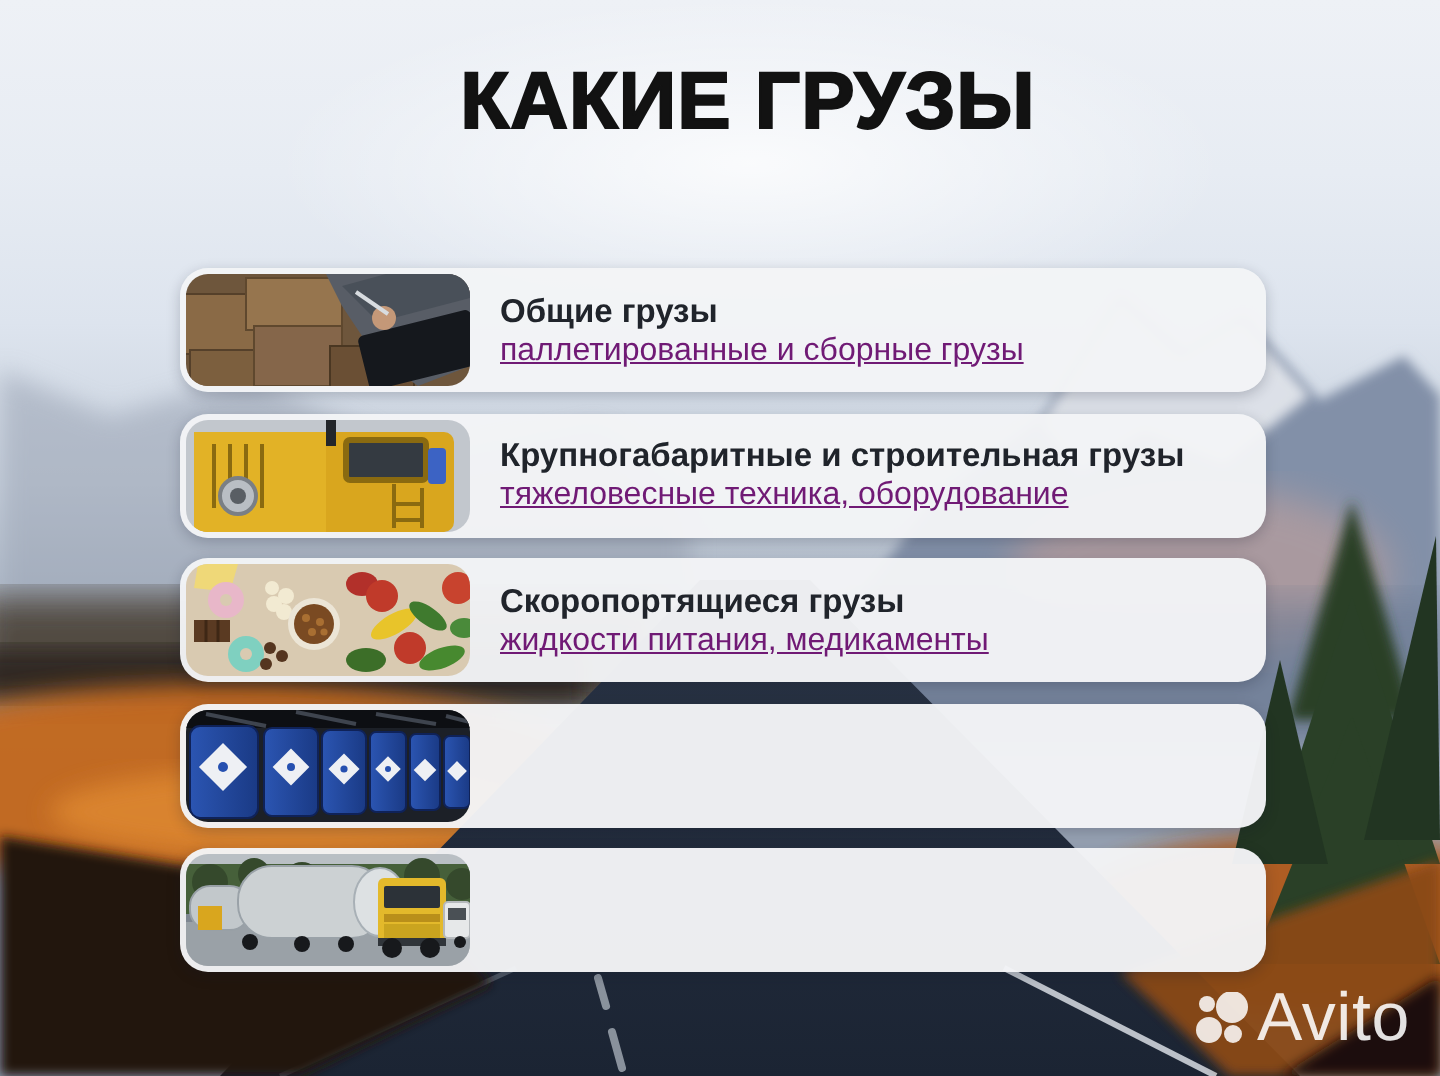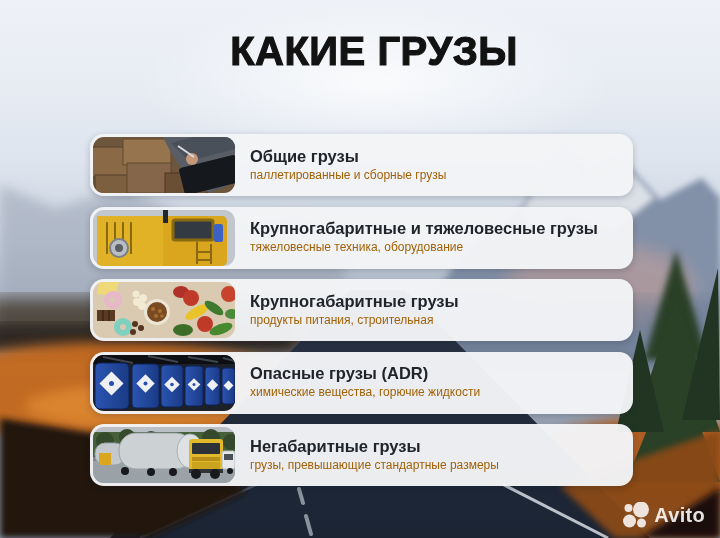--- a/index.html
+++ b/index.html
@@ -19,25 +19,25 @@
     -webkit-text-stroke:1.1px #121212;}
 
   
   .cards{position:absolute;left:90px;top:134px;width:543px;display:flex;flex-direction:column;gap:10.5px;}
   .card{height:62px;background:rgba(243,244,246,.97);border-radius:14px;display:flex;align-items:center;
     box-shadow:0 2px 7px rgba(20,25,40,.22);}
   .thumb{width:142px;height:56px;margin-left:3px;border-radius:11px;overflow:hidden;flex-shrink:0;}
   .thumb svg{display:block;width:100%;height:100%;}
   .card-text{margin-left:15px;min-width:0;}
   .card-title{font-size:16.5px;font-weight:bold;color:#20242b;line-height:20px;white-space:nowrap;}
-  .card-sub{font-size:12px;color:#a16207;line-height:19px;white-space:nowrap;}
+  .card-sub{font-size:16px;color:#701a75;line-height:19px;white-space:nowrap;text-decoration:underline;}
 
   
   .avito{position:absolute;right:15px;bottom:9px;display:flex;align-items:center;gap:4px;}
-  .avito-word{font-size:20px;font-weight:bold;color:rgba(255,255,255,.88);letter-spacing:.3px;}
+  .avito-word{font-size:34px;font-weight:normal;color:rgba(255,255,255,.88);letter-spacing:.3px;}
 </style>
 </head>
 <body>
 
 <div class="poster">
 
   <div class="sky"></div>
   <svg class="bg-art" viewBox="0 0 720 538">
     <defs>
       <filter id="b3">
@@ -139,21 +139,21 @@
           <rect x="121" y="14" width="9" height="18" rx="2" fill="#3c63c4"></rect>
           <g stroke="#8a6a10" stroke-width="2">
             <line x1="104" y1="32" x2="104" y2="54"></line>
               <line x1="118" y1="34" x2="118" y2="54"></line>
             <line x1="104" y1="42" x2="118" y2="42"></line>
               <line x1="104" y1="50" x2="118" y2="50"></line>
           </g>
         </svg>
       </div>
       <div class="card-text">
-        <div class="card-title">Крупногабаритные и тяжеловесные грузы</div>
+        <div class="card-title">Крупногабаритные и строительная грузы</div>
         <div class="card-sub">тяжеловесные техника, оборудование</div>
       </div>
     </div>
 
     <div class="card">
       <div class="thumb">
         <svg viewBox="0 0 142 56" preserveAspectRatio="none">
           <rect width="142" height="56" fill="#d9cab1"></rect>
           <path d="M6,0 L26,0 L22,14 L4,12 Z" fill="#efd878"></path>
           <circle cx="20" cy="18" r="9" fill="#e8b7c9"></circle>
@@ -187,22 +187,22 @@
           <circle cx="112" cy="42" r="8" fill="#c03a2a"></circle>
           <circle cx="136" cy="12" r="8" fill="#c8432e"></circle>
           <ellipse cx="104" cy="30" rx="13" ry="5" transform="rotate(-30 104 30)" fill="#e8c42a"></ellipse>
           <ellipse cx="121" cy="26" rx="11" ry="4.5" transform="rotate(35 121 26)" fill="#3f7a2e"></ellipse>
           <ellipse cx="128" cy="47" rx="12" ry="5" transform="rotate(-20 128 47)" fill="#47892f"></ellipse>
           <ellipse cx="90" cy="48" rx="10" ry="6" fill="#3c6e28"></ellipse>
           <ellipse cx="139" cy="32" rx="7" ry="5" fill="#4a8a3a"></ellipse>
         </svg>
       </div>
       <div class="card-text">
-        <div class="card-title">Крупногабаритные грузы</div>
-        <div class="card-sub">продукты питания, строительная</div>
+        <div class="card-title">Скоропортящиеся грузы</div>
+        <div class="card-sub">жидкости питания, медикаменты</div>
       </div>
     </div>
 
     <div class="card">
       <div class="thumb">
         <svg viewBox="0 0 142 56" preserveAspectRatio="none">
           <defs>
             <linearGradient id="barrel" x1="0" y1="0" x2="1" y2="0">
               <stop offset="0" stop-color="#2b55b2"></stop>
                 <stop offset="1" stop-color="#1a3a85"></stop>
@@ -232,24 +232,20 @@
             <rect x="115.5" y="26" width="8" height="8" transform="rotate(45 119.5 30)"></rect>
             <rect x="132" y="27" width="7" height="7" transform="rotate(45 135.5 30.5)"></rect>
           </g>
           <g fill="#2650b0">
             <circle cx="18.5" cy="28.5" r="2.5"></circle>
               <circle cx="52.5" cy="28.5" r="2"></circle>
             <circle cx="79" cy="29.5" r="1.8"></circle>
               <circle cx="101" cy="29.5" r="1.5"></circle>
           </g>
         </svg>
-      </div>
-      <div class="card-text">
-        <div class="card-title">Опасные грузы (ADR)</div>
-        <div class="card-sub">химические вещества, горючие жидкости</div>
       </div>
     </div>
 
     <div class="card">
       <div class="thumb">
         <svg viewBox="0 0 142 56" preserveAspectRatio="none">
           <rect width="142" height="56" fill="#b9bfc4"></rect>
           <rect y="5" width="142" height="27" fill="#46603a"></rect>
           <g fill="#35492c">
             <circle cx="12" cy="14" r="9"></circle>
@@ -274,24 +270,20 @@
           <g fill="#17191c">
             <circle cx="32" cy="44" r="4"></circle>
               <circle cx="58" cy="45" r="4"></circle>
               <circle cx="80" cy="45" r="4"></circle>
             <circle cx="103" cy="47" r="5"></circle>
               <circle cx="122" cy="47" r="5"></circle>
               <circle cx="137" cy="44" r="3"></circle>
           </g>
         </svg>
       </div>
-      <div class="card-text">
-        <div class="card-title">Негабаритные грузы</div>
-        <div class="card-sub">грузы, превышающие стандартные размеры</div>
-      </div>
     </div>
 
   </div>
 
   <div class="avito">
     <svg width="27" height="27" viewBox="0 0 27 27">
       <g fill="rgba(255,255,255,0.85)">
         <circle cx="5.5" cy="6" r="4"></circle>
         <circle cx="18" cy="7.5" r="8"></circle>
         <circle cx="6.5" cy="19" r="6.5"></circle>

